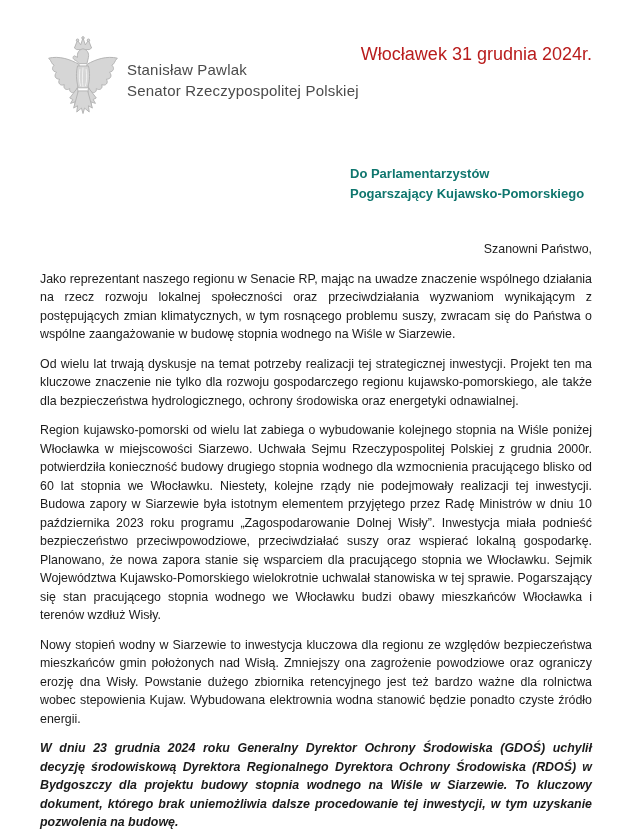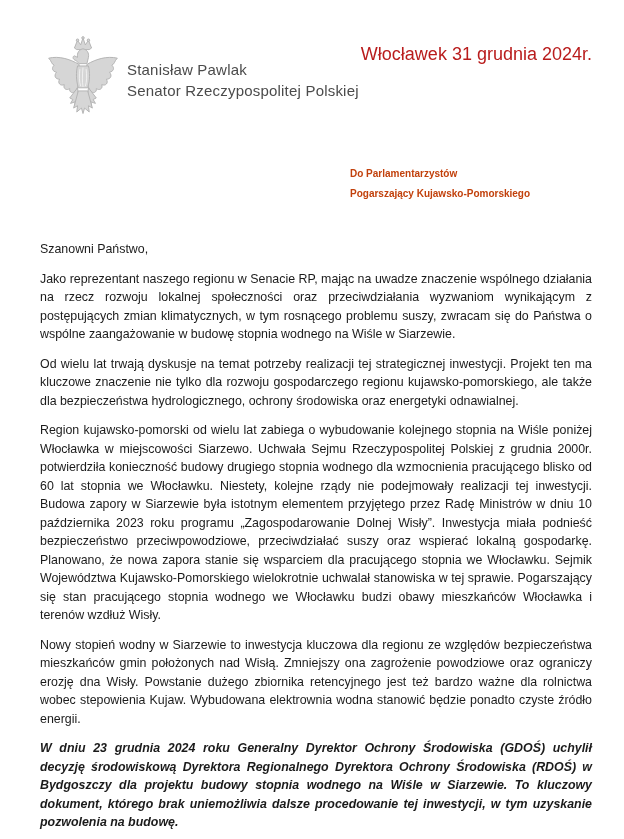--- a/index.html
+++ b/index.html
@@ -34,40 +34,40 @@
     position: absolute;
     top: 44px;
     right: 32px;
     font-size: 18px;
     color: #b91c1c;
   }
   .addressee {
     position: absolute;
     left: 350px;
     top: 164px;
-    font-size: 10px;
+    font-size: 13px;
     font-weight: bold;
     line-height: 20px;
-    color: #c2410c;
+    color: #0f766e;
   }
   .letter-body {
     position: absolute;
     left: 40px;
     top: 240px;
     width: 552px;
     font-size: 12.4px;
     line-height: 18.5px;
     color: #1b1b1b;
   }
   .letter-body p {
     margin: 0 0 11px 0;
     text-align: justify;
     text-justify: inter-word;
   }
-  .letter-body p.salutation { text-align: left; }
+  .letter-body p.salutation { text-align: right; }
   .letter-body p.closing { font-weight: bold; font-style: italic; }
 </style>
 </head>
 <body>
 
 <div class="page">
 
   <div class="emblem">
     <svg viewBox="0 0 100 112" xmlns="http://www.w3.org/2000/svg" aria-hidden="true">
       <g fill="#d6d6d6" stroke="#b2b2b2" stroke-width="1.2" stroke-linejoin="round">

